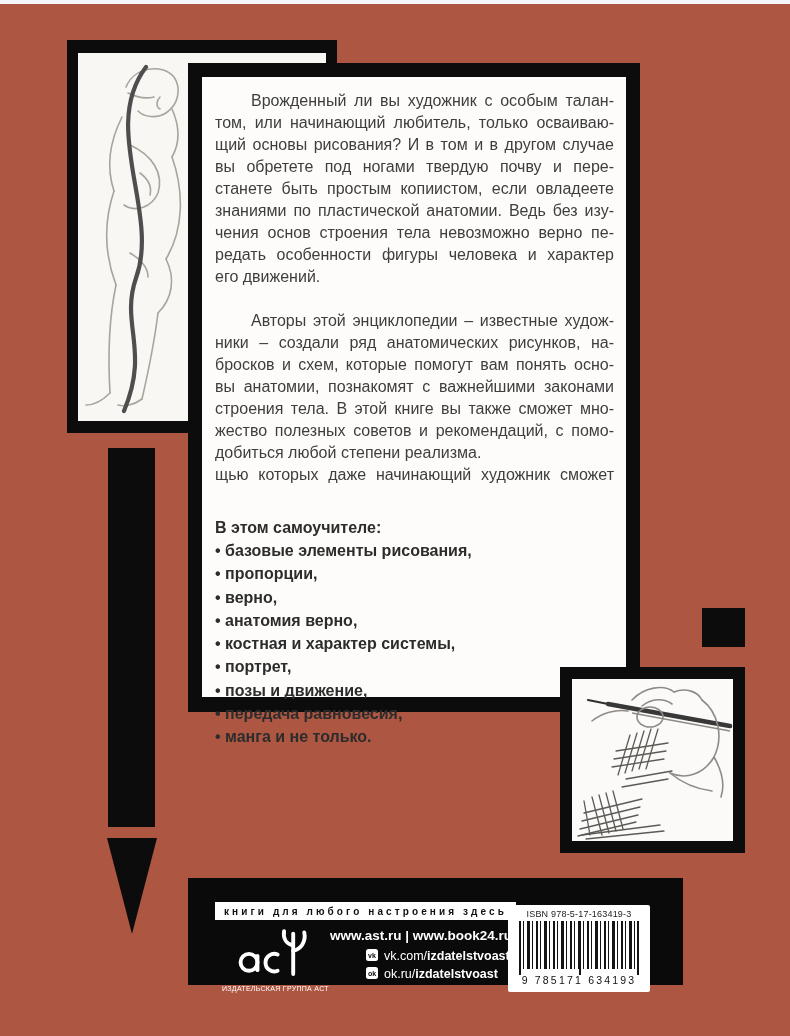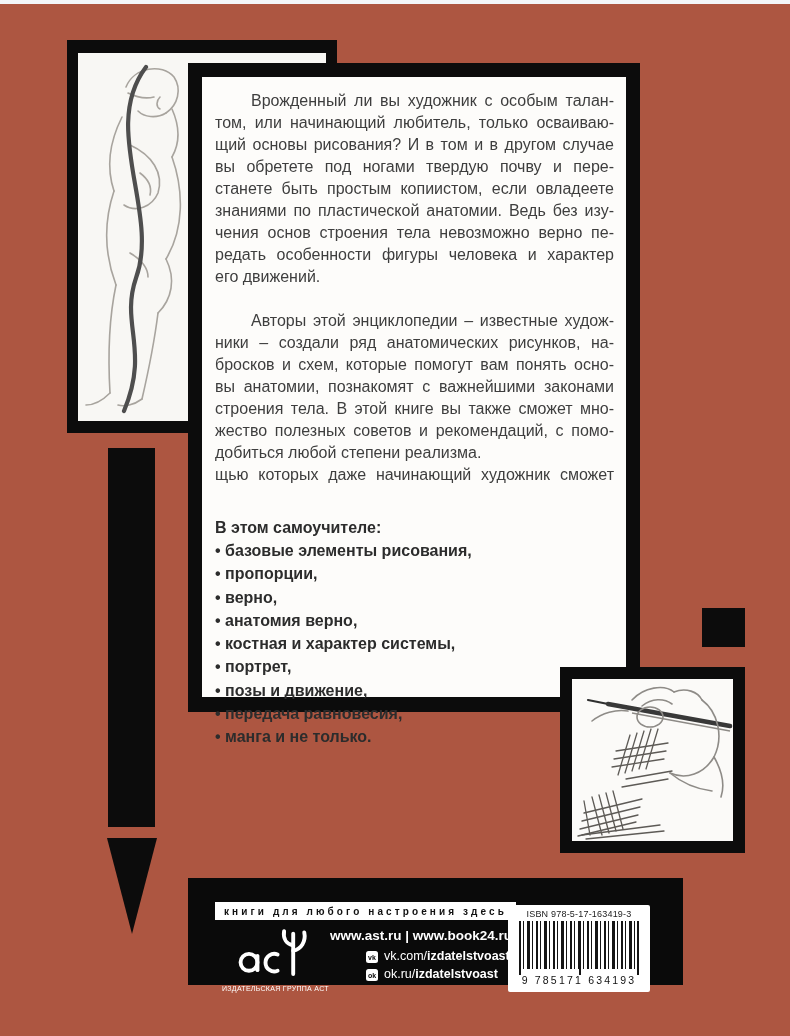--- a/index.html
+++ b/index.html
@@ -46,21 +46,21 @@
   .hand-frame-inner{position:absolute;left:12px;top:12px;right:12px;bottom:12px;background:#fbfaf8;}
 
   
   .publisher-panel{left:188px;top:878px;width:495px;height:107px;background:#0a0a0a;z-index:2;}
   .tagline{position:absolute;left:27px;top:24px;background:#ffffff;color:#111;
     font-size:10px;font-weight:bold;letter-spacing:3.1px;padding:4px 9px 3px 9px;white-space:nowrap;}
   .logo-block{position:absolute;left:34px;top:44px;width:106px;text-align:center;}
   .logo-caption{margin-top:3px;color:#ffffff;font-size:7px;letter-spacing:0.3px;white-space:nowrap;}
   .links-block{position:absolute;left:142px;top:50px;color:#ffffff;}
   .sites{font-size:13.5px;font-weight:bold;white-space:nowrap;}
-  .link-line{margin-top:6px;font-size:12.5px;display:flex;align-items:flex-end;white-space:nowrap;padding-left:36px;}
+  .link-line{margin-top:6px;font-size:12.5px;display:flex;align-items:flex-start;white-space:nowrap;padding-left:36px;}
   .link-line + .link-line{margin-top:4px;}
   .net-icon{display:inline-flex;align-items:center;justify-content:center;width:12px;height:12px;
     background:#ffffff;color:#0a0a0a;border-radius:2.5px;font-size:7px;font-weight:bold;
     margin-right:6px;letter-spacing:0;}
   .acct{font-weight:bold;}
 
   
   .barcode-box{position:absolute;left:320px;top:27px;width:142px;height:87px;background:#ffffff;
     border-radius:2px;text-align:center;box-sizing:border-box;}
   .isbn{font-size:9px;color:#1a1a1a;margin-top:4px;letter-spacing:0.2px;}

